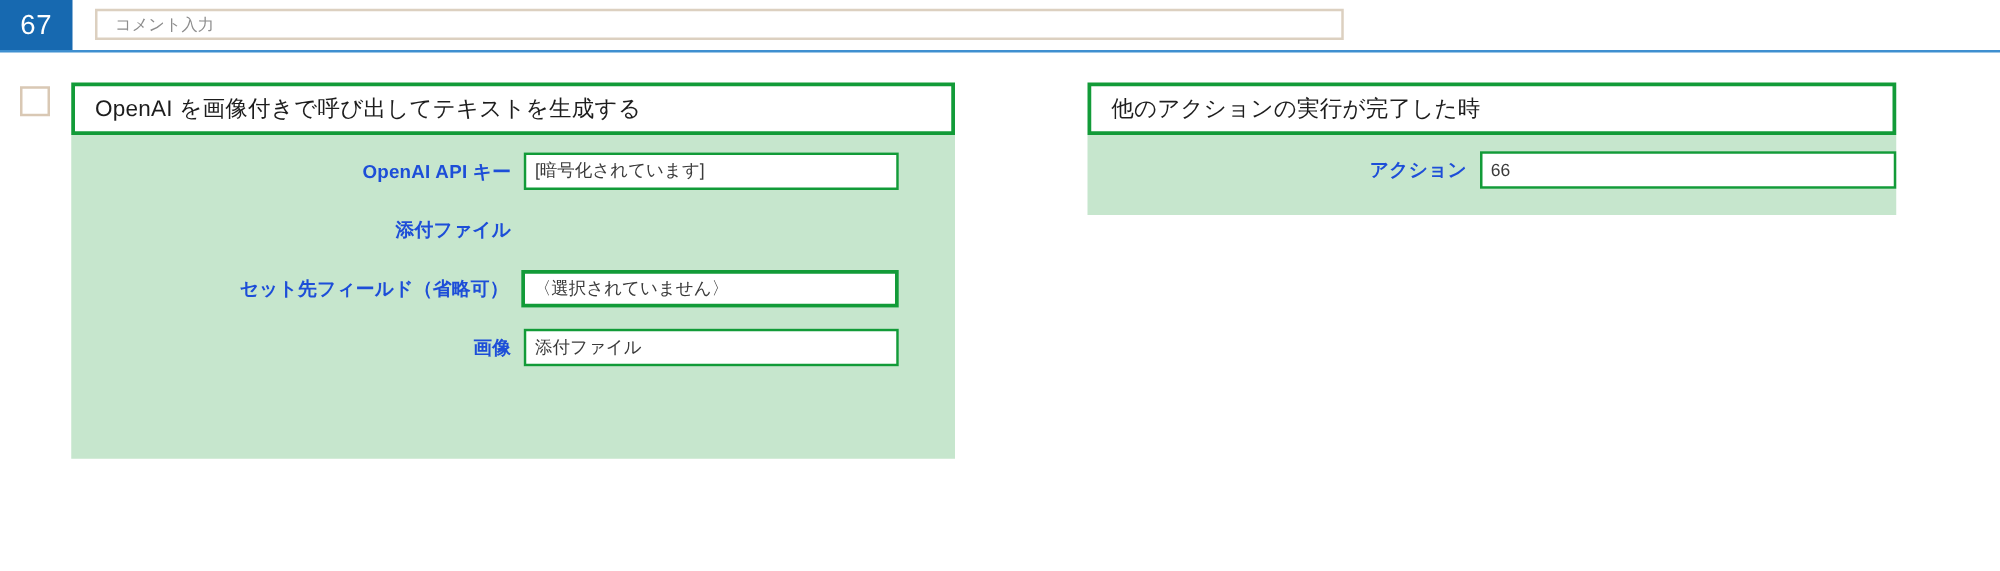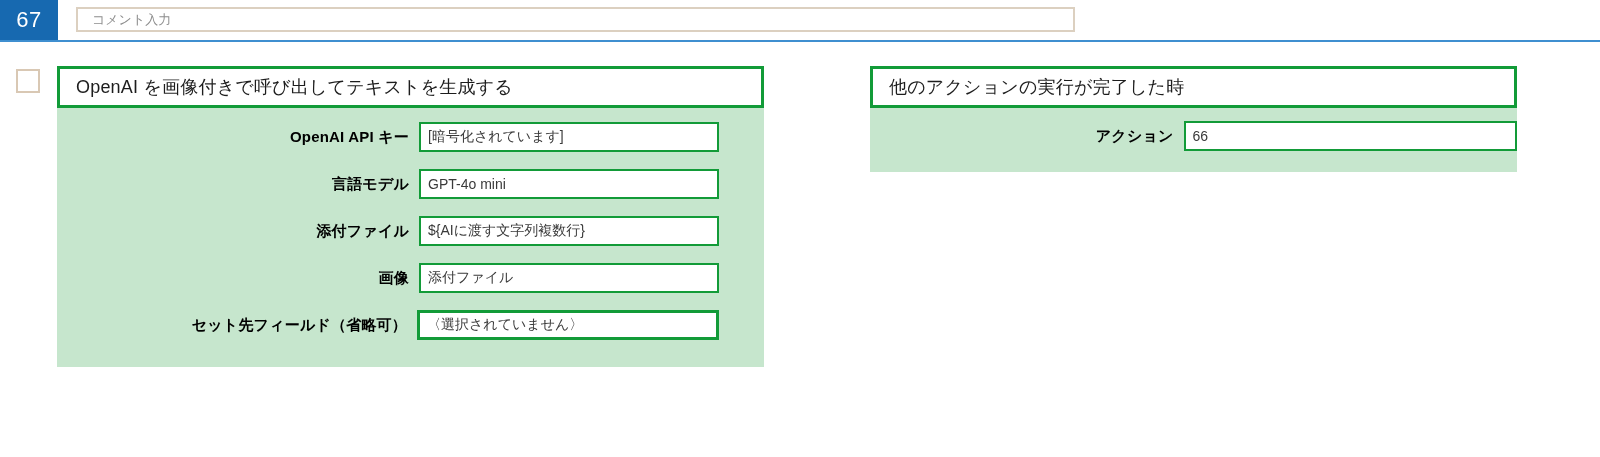--- a/index.html
+++ b/index.html
@@ -98,21 +98,21 @@
     display: flex;
     align-items: center;
     height: 30px;
     margin-bottom: 17px;
   }
   .field-row:last-child { margin-bottom: 0; }
   .field-label {
     text-align: right;
     font-size: 15px;
     font-weight: bold;
-    color: #000000;
+    color: #1d4ed8;
     padding-right: 10px;
     letter-spacing: 0.2px;
     white-space: nowrap;
   }
   .field-input {
     box-sizing: border-box;
     height: 30px;
     border: 2px solid #129b38;
     background: #ffffff;
     font-family: "Liberation Sans", "DejaVu Sans", sans-serif;
@@ -160,41 +160,36 @@
 
 <div class="panel" id="panel-openai">
   <div class="panel-title">OpenAI を画像付きで呼び出してテキストを生成する</div>
   <div class="panel-body">
 
     <div class="field-row">
       <div class="field-label">OpenAI API キー</div>
       <input class="field-input" type="text" readonly="" value="[暗号化されています]" style="">
     </div>
 
-    <div class="field-row">
-      <div class="field-label">言語モデル</div>
-      <input class="field-input" type="text" readonly="" value="GPT-4o mini" style="">
-    </div>
 
     <div class="field-row">
       <div class="field-label">添付ファイル</div>
-      <input class="field-input" type="text" readonly="" value="${AIに渡す文字列複数行}" style="">
-    </div>
-
-
-    <div class="field-row">
-      <div class="field-label">画像</div>
-      <input class="field-input" type="text" readonly="" value="添付ファイル" style="">
-    </div>
+    </div>
+
 
     <div class="field-row wide">
       <div class="field-label">セット先フィールド（省略可）</div>
       <input class="field-input thick" type="text" readonly="" value="〈選択されていません〉" style="">
     </div>
 
+    <div class="field-row">
+      <div class="field-label">画像</div>
+      <input class="field-input" type="text" readonly="" value="添付ファイル" style="">
+    </div>
+
   </div>
 </div>
 
 <div class="panel" id="panel-trigger">
   <div class="panel-title">他のアクションの実行が完了した時</div>
   <div class="panel-body">
 
     <div class="field-row">
       <div class="field-label">アクション</div>
       <input class="field-input" type="text" readonly="" value="66" style="">

